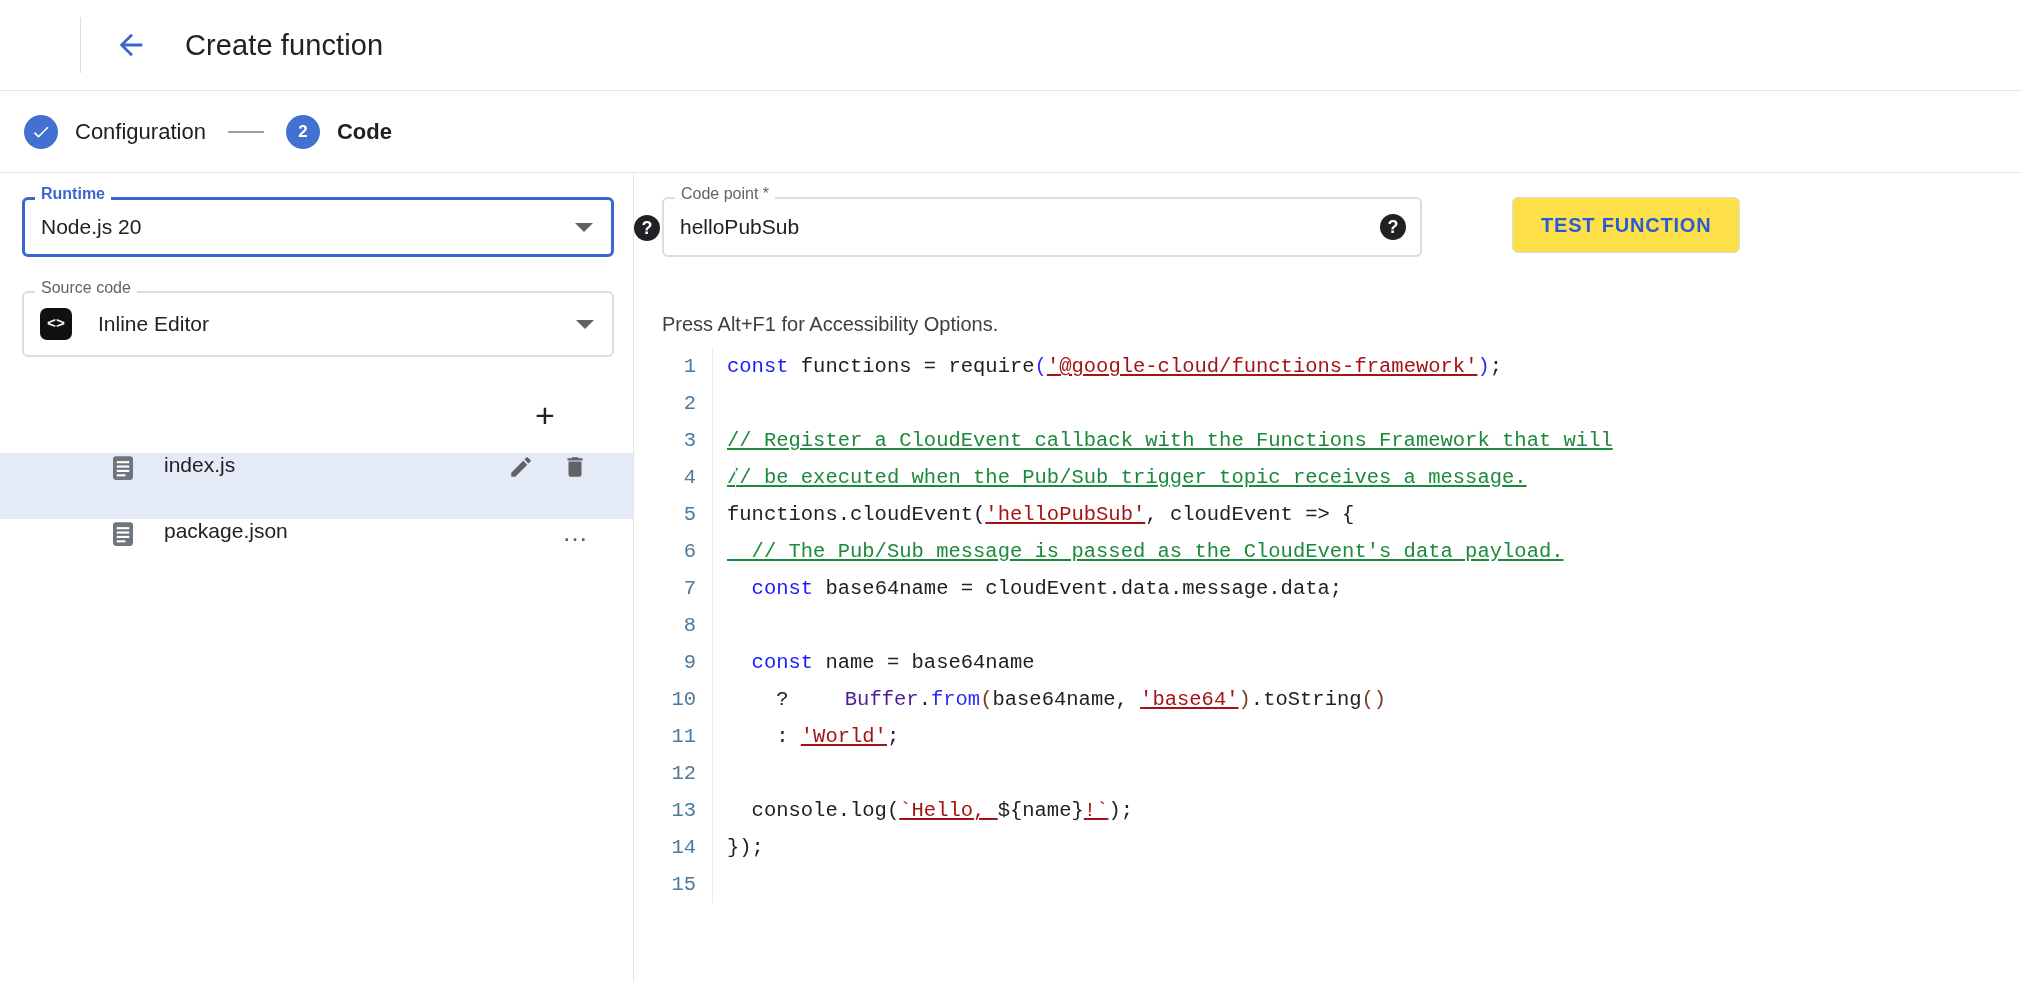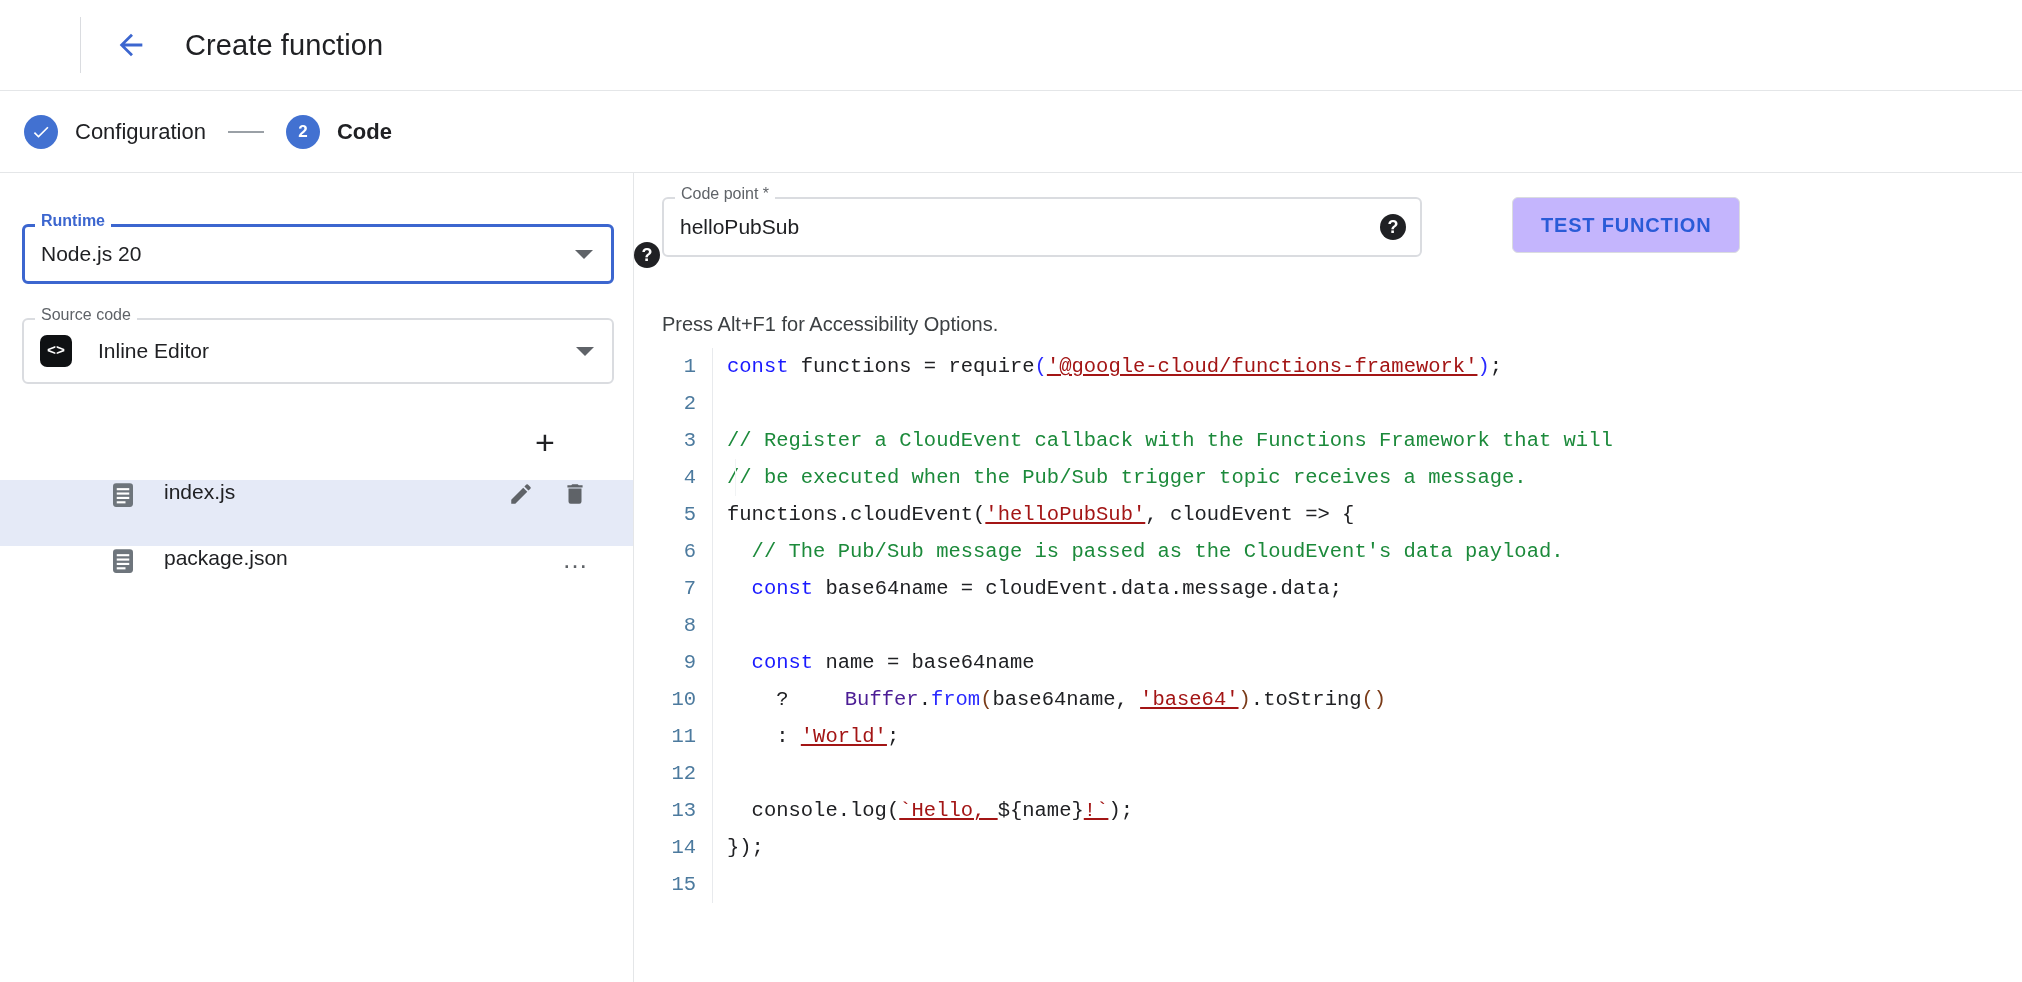--- a/index.html
+++ b/index.html
@@ -125,39 +125,39 @@
   
   .right { flex:1; position:relative; padding:24px 0 0 0; }
   .right-top { display:flex; align-items:flex-start; padding:0 30px 0 28px; }
   .entry-field { position:relative; width:760px; flex:0 0 760px; }
   .test-btn {
     margin-left:90px;
     border:1px solid #dadce0; border-radius:6px;
     height:56px; padding:0 28px;
     display:flex; align-items:center; justify-content:center;
     color:#2a5bd7; font-size:20px; font-weight:600; letter-spacing:.8px;
-    background:#c4b5fd; cursor:pointer; white-space:nowrap;
+    background:#fde047; cursor:pointer; white-space:nowrap;
   }
   .a11y-hint {
     font-size:20px; color:#3c4043;
     padding:34px 0 12px 28px;
   }
 
   
   .editor { display:flex; font-family:"Liberation Mono", monospace; font-size:20.5px; }
   .gutter {
     width:78px; flex:0 0 78px; text-align:right;
     padding-right:16px; color:#4c7a9e; user-select:none;
   }
   .gutter div, .code-lines div { height:37px; line-height:37px; white-space:pre; }
   .code-lines { flex:1; position:relative; padding-left:14px; border-left:1px solid #e8eaed; }
   .code-lines div:first-child { background:#f1f3f4; }
   .tok-kw { color:#1a1aff; }
   .tok-str { color:#a31515;text-decoration:underline; }
-  .tok-cmt { color:#1c8a3b; }
+  .tok-cmt { color:#1c8a3b;text-decoration:underline; }
   .tok-cls { color:#4c1d95;margin-left:44px; }
   .tok-fn { color:#2a2aff; }
   .tok-pl { color:#202124; }
   .tok-paren { color:#7a3b18; }
   .indent-guide {
     position:absolute; left:22px; top:111px; width:1px; height:185px; background:#d7dadd;
   }
   .editor-wrap { overflow:hidden; }
 </style>
 </head>
@@ -186,21 +186,21 @@
   <div class="step">
     <span class="step-circle">2</span>
     <span class="step-label active">Code</span>
   </div>
 </div>
 
 <div class="main">
 
   <div class="left">
 
-    <div class="field focused" style="width:592px;margin-top:27px;">
+    <div class="field focused" style="width:592px;">
       <span class="field-legend">Runtime</span>
       <div class="field-box">
         <span class="field-value">Node.js 20</span>
         <span class="caret"></span>
       </div>
       <span class="help-icon field-help-outside">?</span>
     </div>
 
     <div class="field" style="width:592px;margin-top:34px;">
       <span class="field-legend">Source code</span>

